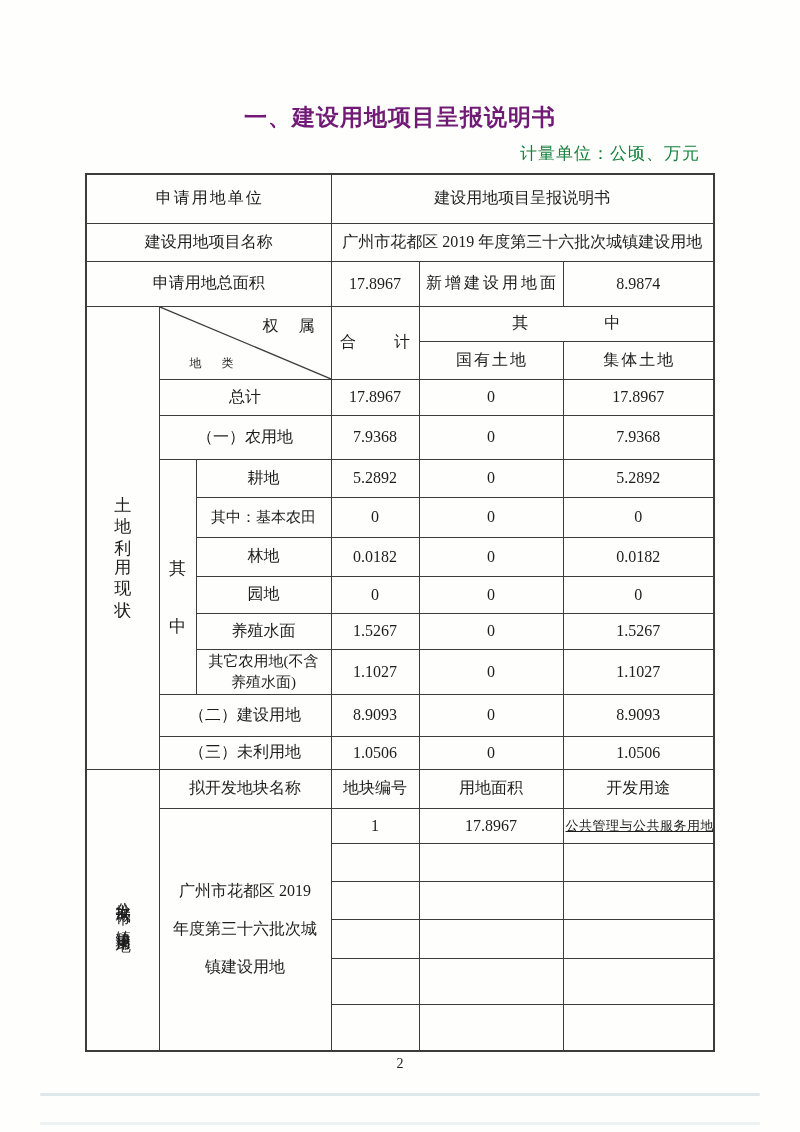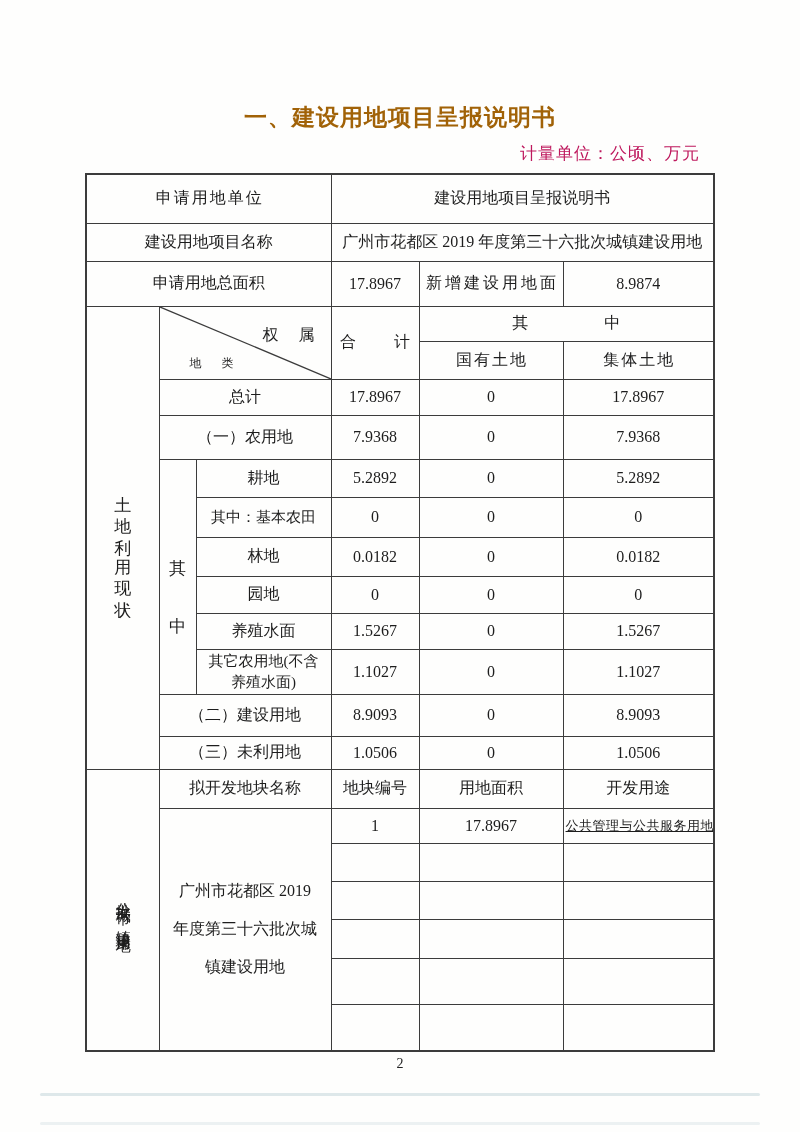--- a/index.html
+++ b/index.html
@@ -5,25 +5,25 @@
   html,body{margin:0;padding:0;background:#ffffff;}
   .page{
     position:relative;width:800px;height:1132px;margin:0 auto;
     background:#fefefd;overflow:hidden;
     font-family:"Liberation Serif","DejaVu Serif",serif;
     color:#1d1d1d;
   }
   .doc-title{
     position:absolute;top:102px;left:0;width:800px;
     text-align:center;font-family:"Liberation Sans","DejaVu Sans",sans-serif;
-    font-weight:bold;font-size:23px;letter-spacing:1px;color:#a16207;
+    font-weight:bold;font-size:23px;letter-spacing:1px;color:#701a75;
   }
   .unit-note{
     position:absolute;top:142px;right:100px;
-    font-size:17px;letter-spacing:1px;color:#be185d;
+    font-size:17px;letter-spacing:1px;color:#15803d;
   }
   table.report{
     position:absolute;left:85px;top:173px;width:628px;
     border-collapse:collapse;table-layout:fixed;
     border:2px solid #3c3c3c;
   }
   table.report td{
     border:1px solid #3c3c3c;
     text-align:center;vertical-align:middle;
     font-size:16px;color:#1d1d1d;padding:0 2px;overflow:hidden;
@@ -37,21 +37,21 @@
   .ls-wide{letter-spacing:38px;margin-right:-38px;}
   .ls-xwide{letter-spacing:76px;margin-right:-76px;}
   
   .vt{writing-mode:vertical-lr;text-orientation:upright;display:inline-block;}
   .vt-landuse{font-size:17px;letter-spacing:21px;margin-bottom:-21px;}
   .vt-among{font-size:17px;letter-spacing:58px;margin-bottom:-58px;}
   .vt-batch{font-size:15px;letter-spacing:2px;margin-bottom:-2px;}
   
   td.corner{position:relative;padding:0;}
   td.corner svg{position:absolute;left:0;top:0;width:100%;height:100%;}
-  .corner-top{position:absolute;top:18px;right:16px;font-size:16px;margin-left:37px;}
+  .corner-top{position:absolute;top:9px;right:16px;font-size:16px;margin-left:37px;}
   .corner-bottom{position:absolute;bottom:7px;left:30px;font-size:12px;}
   .small-use{font-size:13px;letter-spacing:0.5px;text-decoration:underline;}
   .block-name{display:inline-block;width:150px;white-space:normal;line-height:38px;font-size:16px;}
   .wrap-narrow{display:inline-block;width:112px;white-space:normal;line-height:21px;font-size:15px;}
   .page-number{
     position:absolute;top:1056px;left:0;width:800px;text-align:center;
     font-size:14px;color:#222;
   }
   .scan-streak{position:absolute;left:40px;width:720px;height:3px;border-radius:2px;}
   .streak-1{top:1093px;background:rgba(140,175,185,0.28);}

